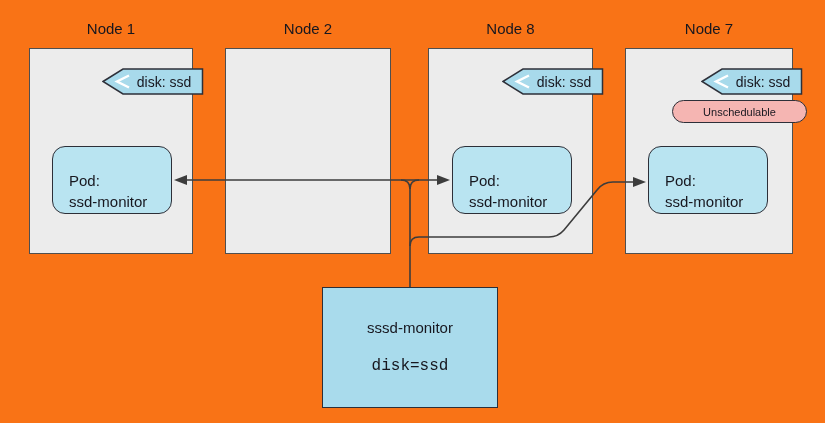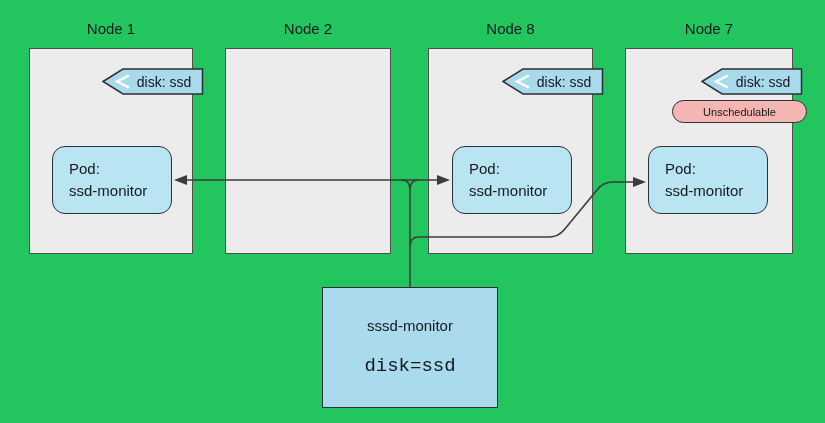--- a/index.html
+++ b/index.html
@@ -1,49 +1,49 @@
 <!DOCTYPE html>
 <html><head>
 <meta charset="utf-8">
 <style>
   html,body{margin:0;padding:0;background:#ffffff;}
   .canvas{
-    position:relative;width:825px;height:423px;background:#22c55e;overflow:hidden;
+    position:relative;width:825px;height:423px;background:#f97316;overflow:hidden;
     font-family:"Liberation Sans", sans-serif;color:#17171f;
   }
   .node-label{
     position:absolute;top:20px;height:18px;line-height:18px;
     text-align:center;font-size:15px;color:#17171f;
   }
   .node-box{
     position:absolute;top:48px;height:206px;background:#ececec;
     border:1.5px solid #4f4f4f;box-sizing:border-box;z-index:1;
   }
   .wires{position:absolute;left:0;top:0;z-index:2;pointer-events:none;}
   .pod{
     position:absolute;top:146px;width:120px;height:68px;box-sizing:border-box;
     background:#b9e4f1;border:1.6px solid #2d2f38;border-radius:13px;
-    display:flex;flex-direction:column;justify-content:center;
+    display:flex;flex-direction:column;justify-content:flex-end;
     padding-left:16px;z-index:3;font-size:15px;line-height:1.45;
   }
   .tag{position:absolute;top:68px;z-index:3;}
   .badge-pill{
     position:absolute;left:672px;top:100px;width:135px;height:23px;box-sizing:border-box;
     background:#f5b5b2;border:1.5px solid #2d2f38;border-radius:12px;
     display:flex;align-items:center;justify-content:center;
     font-size:11px;z-index:3;
   }
   .daemonset{
     position:absolute;left:322px;top:287px;width:176px;height:121px;box-sizing:border-box;
     background:#a9dbec;border:1.6px solid #2d2f38;z-index:3;
     display:flex;flex-direction:column;align-items:center;justify-content:center;
     font-size:15px;line-height:1.35;text-align:center;
   }
   .ds-spacer{height:18px;}
-  .mono{font-family:"Liberation Mono", monospace;font-size:19px;}
+  .mono{font-family:"Liberation Mono", monospace;font-size:16px;}
   .tag-text{font-size:14px;fill:#17171f;font-family:"Liberation Sans", sans-serif;}
 </style>
 </head>
 <body>
 
 <div class="canvas">
 
   <div class="node-label" style="left:29px;width:164px">Node 1</div>
   <div class="node-label" style="left:225px;width:166px">Node 2</div>
   <div class="node-label" style="left:428px;width:165px">Node 8</div>

